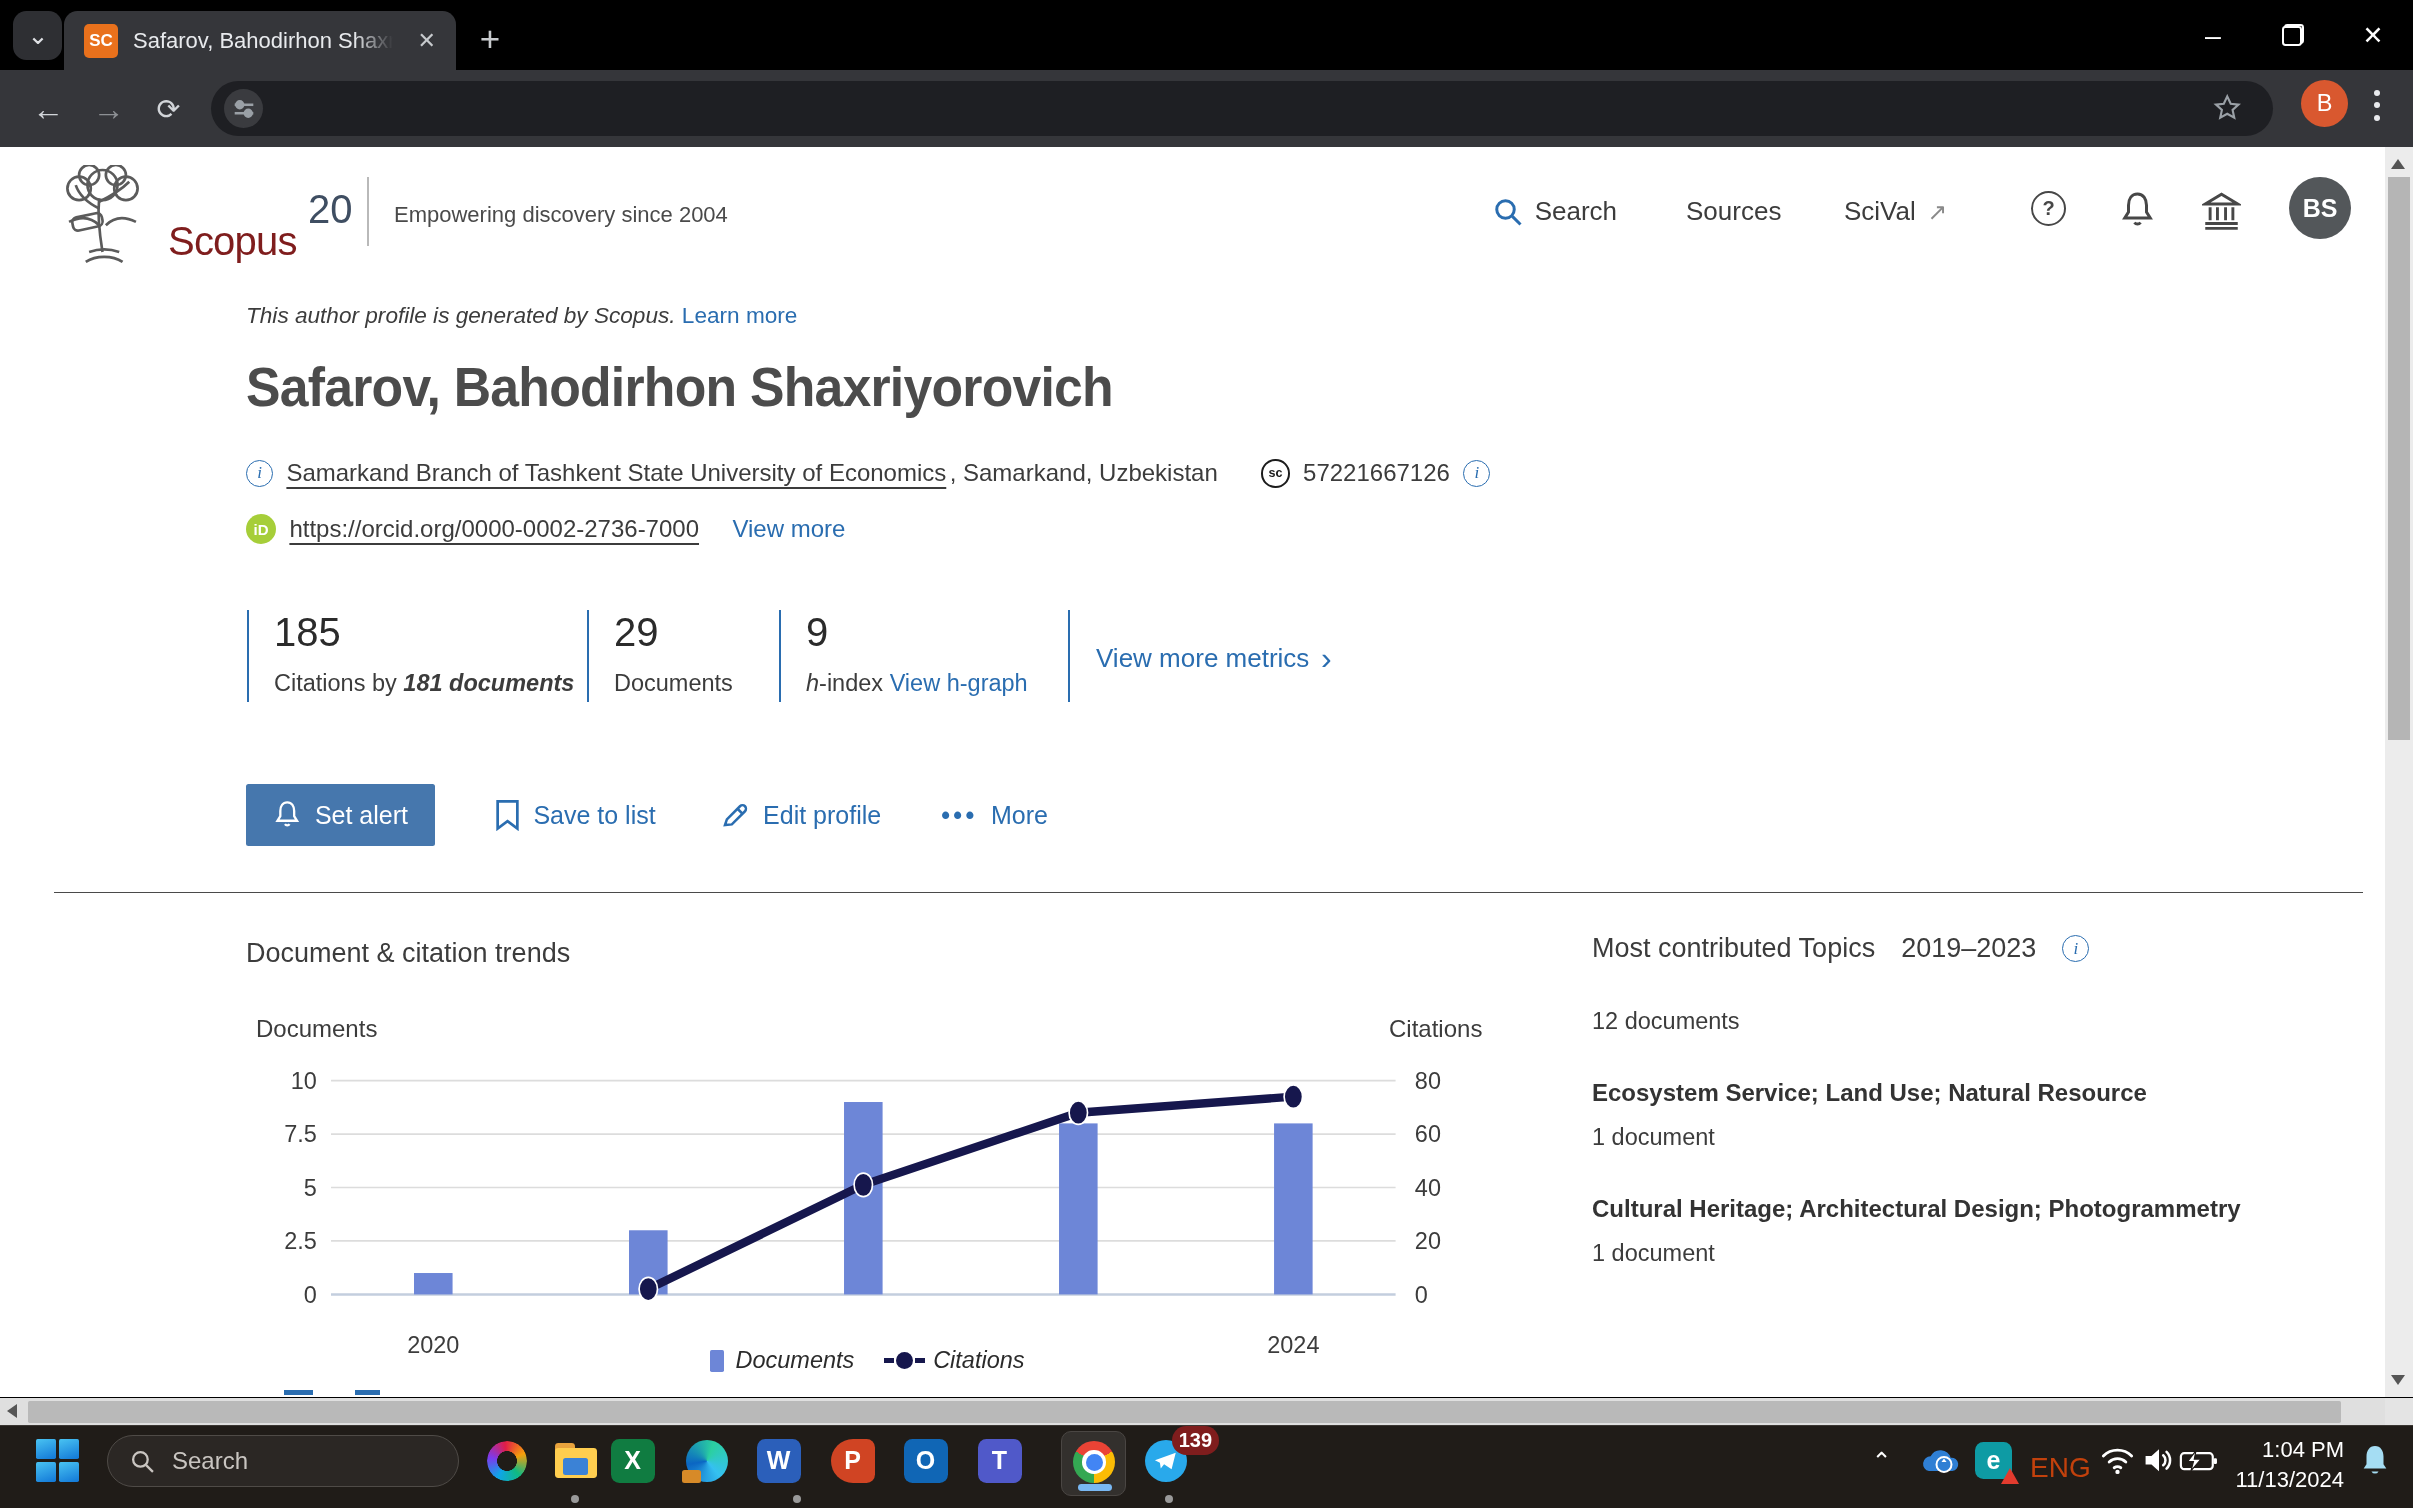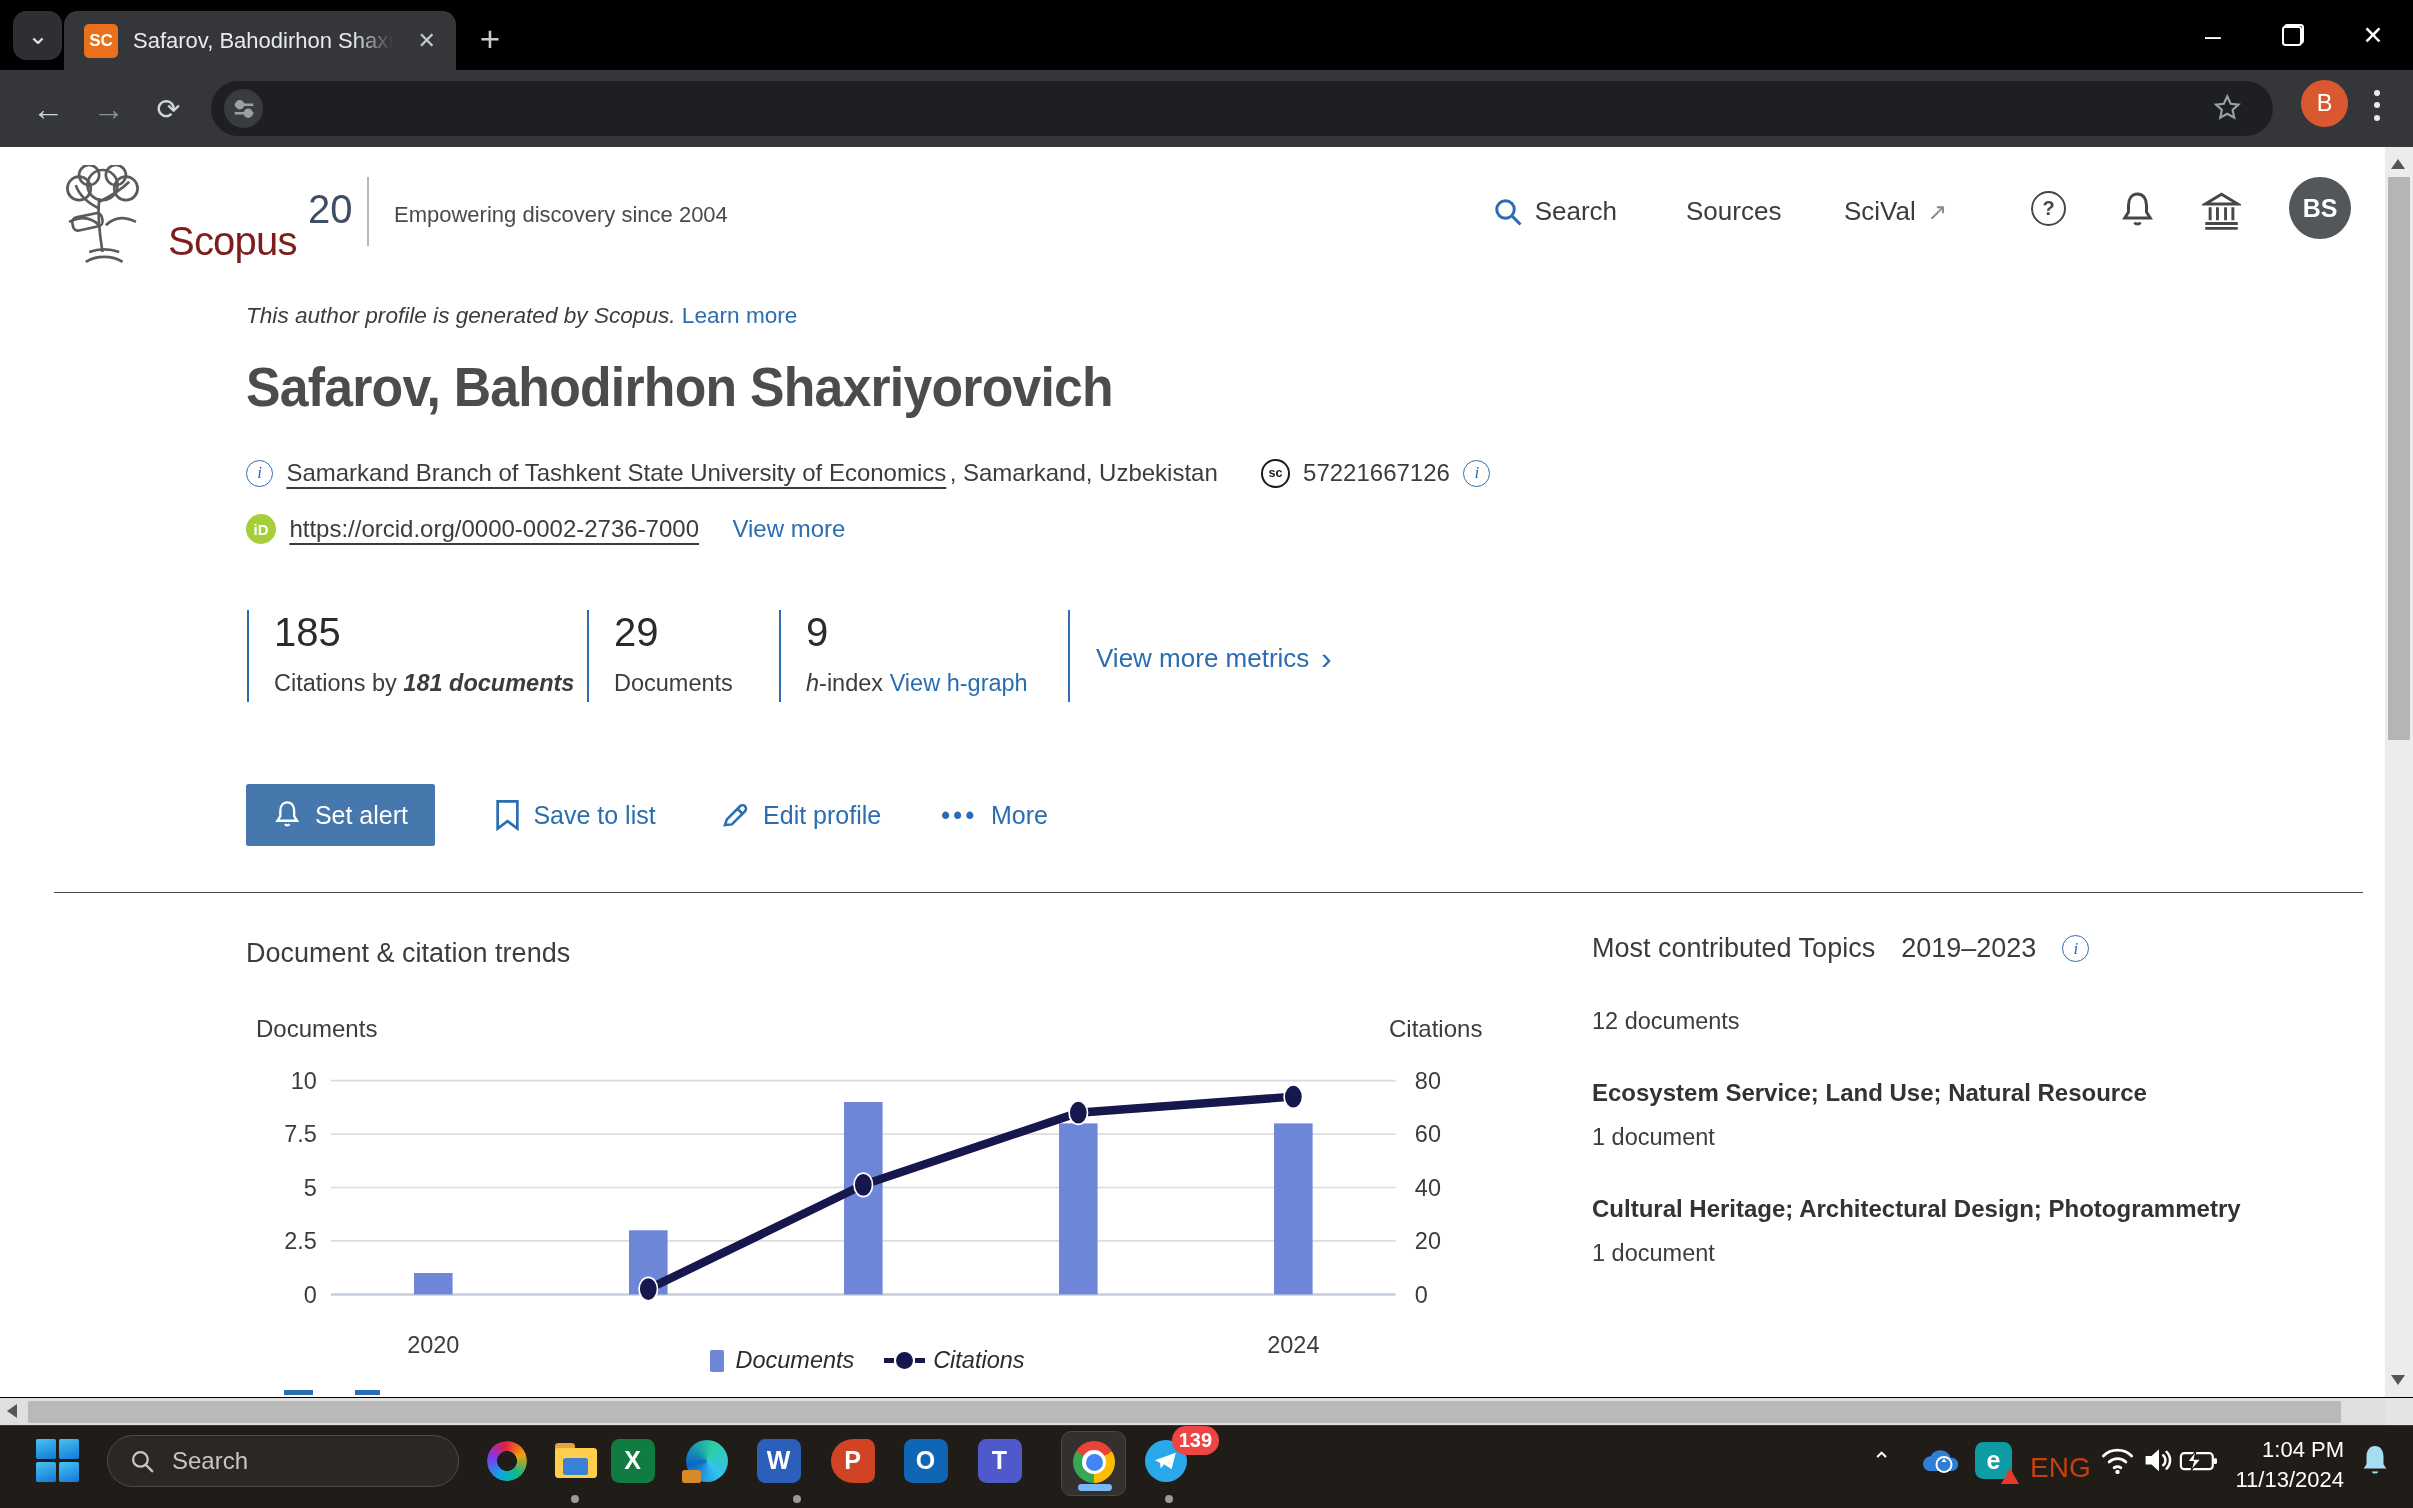--- a/index.html
+++ b/index.html
@@ -104,21 +104,21 @@
   .tb-dot { position:absolute; top:1495px; width:7.5px; height:7.5px; border-radius:4.2px; background:#9a9a9a; }
   .win-logo { display:grid; grid-template-columns:20px 20px; grid-template-rows:20px 20px; gap:2.5px; }
   .win-logo i { background:linear-gradient(160deg,#49c3f2,#1177d7); border-radius:1.7px; }
   .tb-search { position:absolute; left:107px; top:1435px; width:352px; height:52px; background:#2b2724; border:1.7px solid #4f4b47; border-radius:27px; display:flex; align-items:center; color:#c9c5c1; font-size:24px; gap:17px; padding-left:22px; }
   .office-sq { width:44px; height:44px; border-radius:8.4px; color:#fff; font-size:25px; font-weight:bold; display:flex; align-items:center; justify-content:center; }
   .chrome-active { position:absolute; left:1061px; top:1431px; width:65px; height:65px; background:#33302d; border:0.8px solid #4a4643; border-radius:10px; }
   .chrome-ball { position:absolute; left:11px; top:9.2px; width:42px; height:42px; border-radius:50%; background:conic-gradient(from -60deg,#ea4335 0 120deg,#fbbc05 120deg 240deg,#34a853 240deg 360deg); }
   .chrome-ball::before { content:""; position:absolute; left:9.2px; top:9.2px; width:23.5px; height:23.5px; background:#fff; border-radius:50%; }
   .chrome-ball::after { content:""; position:absolute; left:12.6px; top:12.6px; width:17px; height:17px; background:#4285f4; border-radius:50%; }
   .chrome-pill { position:absolute; left:16px; bottom:4.2px; width:34px; height:6.7px; border-radius:3.4px; background:#79b8f3; }
-  .badge { position:absolute; left:1172px; top:1426px; min-width:44px; height:28.5px; background:#ef4444; border-radius:14.2px; color:#fff; font-size:20px; font-weight:bold; display:flex; align-items:center; justify-content:center; padding:0 6.7px; z-index:3; }
+  .badge { position:absolute; left:1172px; top:1426px; min-width:44px; height:28.5px; background:#7f1d1d; border-radius:14.2px; color:#fff; font-size:20px; font-weight:bold; display:flex; align-items:center; justify-content:center; padding:0 6.7px; z-index:3; }
   .tray-txt { position:absolute; top:1452px; color:#c2410c; font-size:28px;text-align:right; }
   .clock { position:absolute; left:2222px; top:1435px; width:122px; text-align:right; color:#fff; font-size:22px; line-height:30px; }
   .tray-bell { position:absolute; left:2358px; top:1443px; }
 </style>
 </head>
 <body>
 
 <div class="page">
 
   <div class="titlebar">

